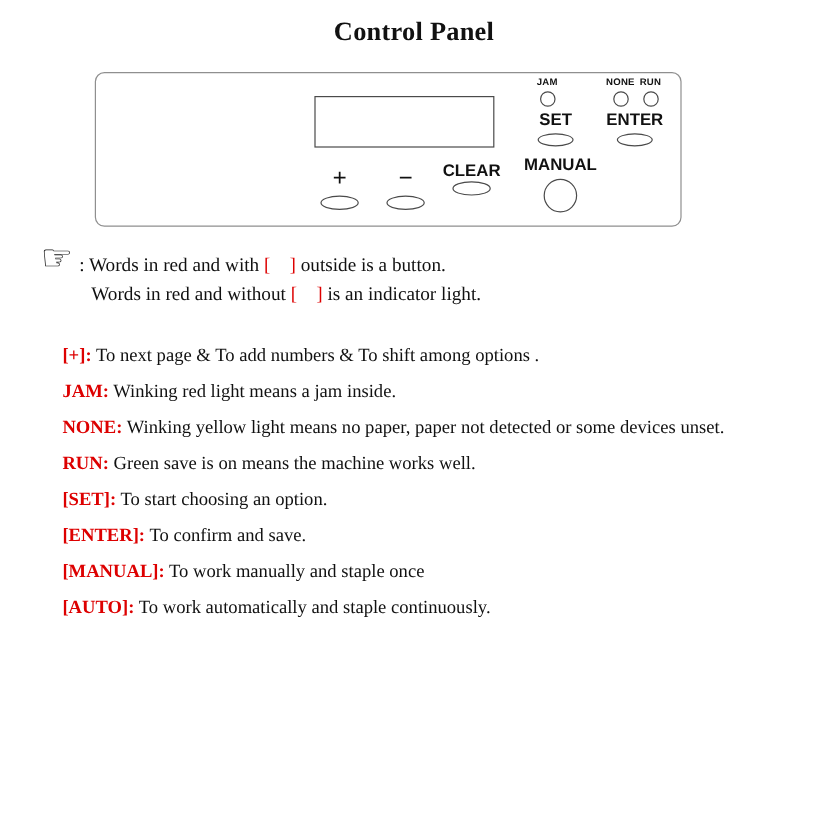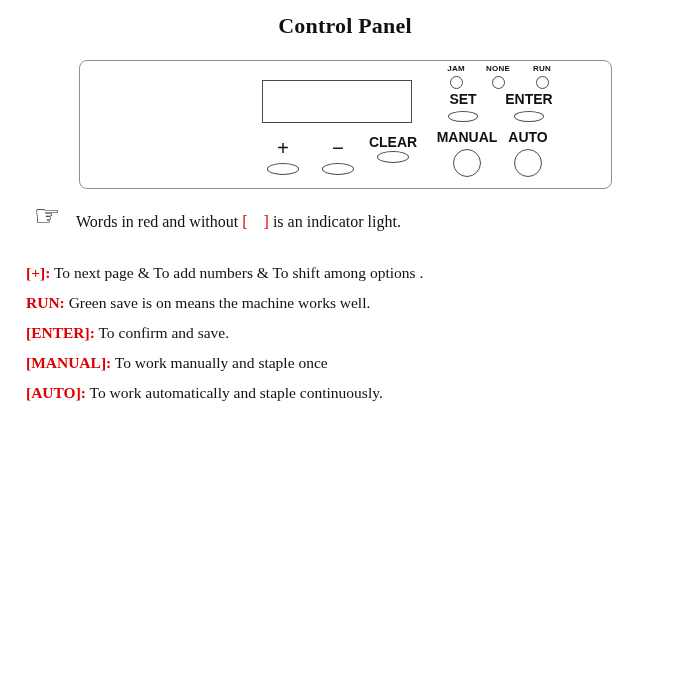--- a/index.html
+++ b/index.html
@@ -16,21 +16,21 @@
     text-align: center;
     font-size: 22px;
     font-weight: bold;
     margin-top: 13px;
     letter-spacing: 0.2px;
   }
   
   .panel {
     position: relative;
     margin: 21px 0 0 79px;
-    width: 533px;
+    width: 489px;
     height: 129px;
     border: 1px solid #8f8f8f;
     border-radius: 8px;
     background: #fff;
     font-family: "Liberation Sans", sans-serif;
   }
   .display {
     position: absolute;
     left: 182px; top: 19px;
     width: 150px; height: 43px;
@@ -80,40 +80,40 @@
     left: -4px; top: -6px;
     font-size: 30px;
     font-family: "DejaVu Sans", sans-serif;
     color: #111;
   }
   .note .line2 { padding-left: 10px; }
   .red { color: var(--accent); }
   .red-b { color: var(--accent); font-weight: bold; }
   
   .descriptions {
-    margin: 24px 0 0 26px;
+    margin: 24px 0 0 52px;
     width: 612px;
     font-size: 15.5px;
     line-height: 30px;
   }
   .desc { margin: 0; }
 </style>
 </head>
 <body>
 
 <h1 class="page-title">Control Panel</h1>
 
 <div class="panel">
   <div class="display"></div>
 
   <div class="col ind-col" style="left:346px">
     <div class="ind-label">JAM</div>
     <div class="lamp"></div>
   </div>
-  <div class="col ind-col" style="left:388px">
+  <div class="col ind-col" style="left:407px">
     <div class="ind-label">NONE</div>
     <div class="lamp"></div>
   </div>
   <div class="col ind-col" style="left:432px">
     <div class="ind-label">RUN</div>
     <div class="lamp"></div>
   </div>
 
   <div class="col btn-col" style="left:348px">
     <div class="btn-label">SET</div>
@@ -121,43 +121,43 @@
   </div>
   <div class="col btn-col" style="left:414px">
     <div class="btn-label">ENTER</div>
     <div class="oval"></div>
   </div>
 
   <div class="col big-col" style="left:347px">
     <div class="btn-label">MANUAL</div>
     <div class="round-btn"></div>
   </div>
-  <div class="col big-col" style="left:408px">
-    <div class="btn-label">AUTO</div>
-    <div class="round-btn"></div>
-  </div>
 
   <div class="col pm-col" style="left:173px">
     <div class="pm-glyph">+</div>
     <div class="oval"></div>
   </div>
   <div class="col pm-col" style="left:228px">
     <div class="pm-glyph">−</div>
     <div class="oval"></div>
   </div>
   <div class="col clear-col" style="left:283px">
     <div class="btn-label">CLEAR</div>
     <div class="oval"></div>
   </div>
 </div>
 
 <div class="note">
   <span class="hand-icon">☞</span>
+  <p class="line1"><span>: Words in red and with </span><span class="red">[&nbsp;&nbsp;&nbsp;&nbsp;]</span><span> outside is a button.</span></p>
   <p class="line2"><span>Words in red and without </span><span class="red">[&nbsp;&nbsp;&nbsp;&nbsp;]</span><span> is an indicator light.</span></p>
 </div>
 
 <div class="descriptions">
   <p class="desc"><span class="red-b">[+]:</span><span> To next page &amp; To add numbers &amp; To shift among options .</span></p>
+  <p class="desc"><span class="red-b">JAM:</span><span> Winking red light means a jam inside.</span></p>
+  <p class="desc"><span class="red-b">NONE:</span><span> Winking yellow light means no paper, paper not detected or some devices unset.</span></p>
   <p class="desc"><span class="red-b">RUN:</span><span> Green save is on means the machine works well.</span></p>
+  <p class="desc"><span class="red-b">[SET]:</span><span> To start choosing an option.</span></p>
   <p class="desc"><span class="red-b">[ENTER]:</span><span> To confirm and save.</span></p>
   <p class="desc"><span class="red-b">[MANUAL]:</span><span> To work manually and staple once</span></p>
   <p class="desc"><span class="red-b">[AUTO]:</span><span> To work automatically and staple continuously.</span></p>
 </div>
 
 </body></html>

